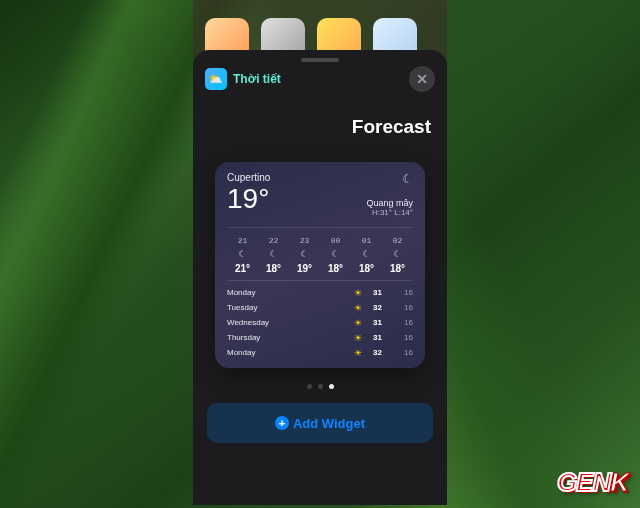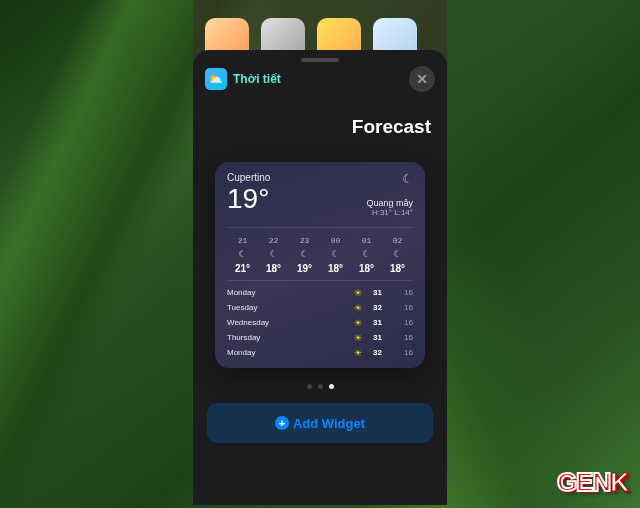--- a/index.html
+++ b/index.html
@@ -112,21 +112,21 @@
       display: flex; align-items: center; justify-content: center;
       color: #0a84ff; font-size: 13px; font-weight: 600; gap: 4px;
     }
     .plus-circle {
       width: 14px; height: 14px; border-radius: 50%; background: #0a84ff;
       color: #fff; display: flex; align-items: center; justify-content: center;
       font-size: 11px; font-weight: bold;
     }
     .logo {
       position: absolute; right: 12px; bottom: 10px;
-      font-family: Arial, sans-serif; font-weight: 900; 
+      font-family: Arial, sans-serif; font-weight: 900; font-style: italic;
       font-size: 26px; letter-spacing: -1px;
     }
     .logo-red {
       color: #e30613;
       -webkit-text-stroke: 2px #fff;
       text-shadow: 2px 2px 0 #b00, 3px 3px 4px rgba(0,0,0,0.5);
     }
     .logo-k { color: #fff; -webkit-text-stroke: 1px #b00; }
   </style>
 </head>

